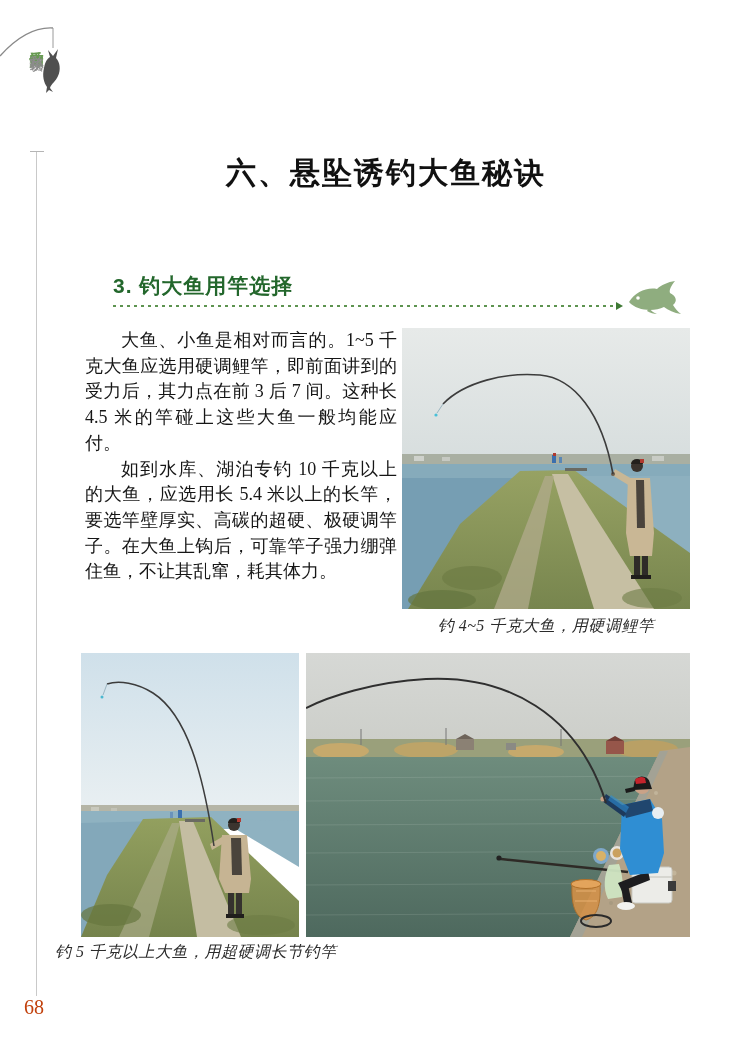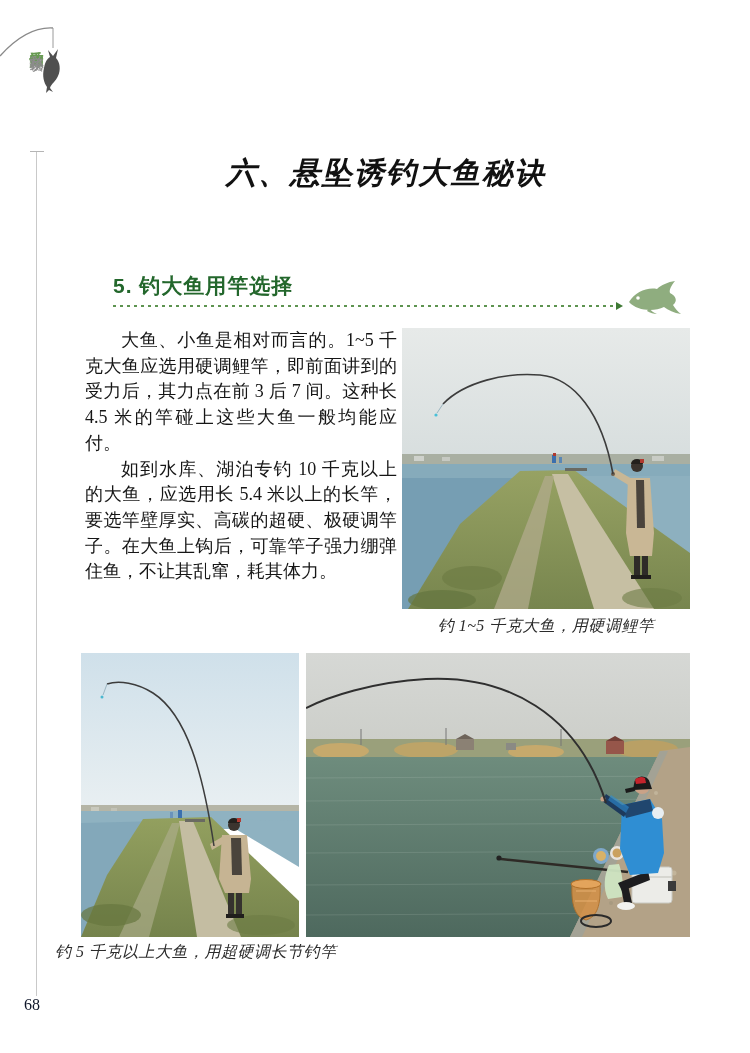--- a/index.html
+++ b/index.html
@@ -8,25 +8,25 @@
 
   
   .rod-deco{position:absolute;left:0;top:14px;width:72px;height:86px;}
   .series-title{position:absolute;left:28px;top:40px;height:120px;
                 writing-mode:vertical-rl;text-orientation:upright;
                 font-size:14px;letter-spacing:1px;line-height:16px;font-weight:bold;}
   .series-green{color:#679a52;}
   .series-gray{color:#8c8c8c;font-weight:normal;}
   .side-tick{position:absolute;left:30px;top:151px;width:14px;height:1px;background:#b5b5b5;}
   .side-vline{position:absolute;left:36px;top:152px;width:1px;height:844px;background:#c9c9c9;}
-  .page-number{position:absolute;left:24px;top:996px;font-size:16px;color:#0f172a;}
+  .page-number{position:absolute;left:24px;top:996px;font-size:20px;color:#c2410c;}
 
   
   .chapter-title{position:absolute;left:80px;top:153px;width:612px;margin:0;
-                 text-align:center;font-size:30px;font-weight:bold;letter-spacing:2px;color:#111;font-style:italic;}
+                 text-align:center;font-size:30px;font-weight:bold;letter-spacing:2px;color:#111;}
 
   
   .section-heading{position:absolute;left:113px;top:272px;margin:0;
                    font-family:"Liberation Sans","DejaVu Sans",sans-serif;
                    font-size:21px;font-weight:bold;color:#23672c;letter-spacing:1px;}
   .dotted-rule{position:absolute;left:113px;top:305px;width:503px;height:2px;
                background-image:repeating-linear-gradient(to right,#5d9350 0 3px,transparent 3px 7px);}
   .rule-arrow{position:absolute;left:616px;top:302px;width:0;height:0;
               border-left:7px solid #3f7a35;border-top:4px solid transparent;border-bottom:4px solid transparent;}
   .fish-ornament{position:absolute;left:627px;top:281px;width:56px;height:34px;}
@@ -64,21 +64,21 @@
 
   <div class="series-title">
     <span class="series-green">垂钓大师</span><span class="series-gray">私家秘诀</span>
   </div>
   <div class="side-tick"></div>
   <div class="side-vline"></div>
   <div class="page-number">68</div>
 
   <h1 class="chapter-title">六、悬坠诱钓大鱼秘诀</h1>
 
-  <h2 class="section-heading">5. 钓大鱼用竿选择</h2>
+  <h2 class="section-heading">3. 钓大鱼用竿选择</h2>
   <div class="dotted-rule"></div>
   <div class="rule-arrow"></div>
   <svg class="fish-ornament" viewBox="0 0 56 34">
     <path d="M2,21 C8,11 20,6 30,8 C34,4 41,1 48,0 C44,5 42,9 43,12 C49,15 51,20 46,24 C48,27 51,31 54,33 C47,32 41,29 37,26 C27,31 10,30 2,21 Z" fill="#8fad7f"></path>
     <path d="M22,27 C24,30 27,32 30,33 C27,33 23,32 20,30 Z" fill="#8fad7f"></path>
     <circle cx="11" cy="17" r="1.8" fill="#ffffff"></circle>
   </svg>
 
   <div class="body-text">
     <p>大鱼、小鱼是相对而言的。1~5 千克大鱼应选用硬调鲤竿，即前面讲到的受力后，其力点在前 3 后 7 间。这种长 4.5 米的竿碰上这些大鱼一般均能应付。</p>
@@ -126,21 +126,21 @@
       <circle cx="235" cy="138" r="6" fill="#3a332d"></circle>
       <path d="M229,136 a6,5 0 0 1 12,0 Z" fill="#23201c"></path>
       <rect x="238" y="131" width="4" height="4" fill="#b13a2f"></rect>
       <circle cx="211" cy="146" r="2" fill="#6b5b4a"></circle>
 
       <path d="M211,146 C200,85 172,50 138,47 C104,44 62,54 41,76" fill="none" stroke="#3c3c3c" stroke-width="1.6"></path>
       <path d="M41,76 l-6,9" fill="none" stroke="#9bb5c0" stroke-width="1"></path>
       <circle cx="34" cy="87" r="1.6" fill="#49c0d8"></circle>
     </svg>
   </figure>
-  <figcaption class="caption caption1">钓 1~5 千克大鱼，用硬调鲤竿</figcaption>
+  <figcaption class="caption caption1">钓 4~5 千克大鱼，用硬调鲤竿</figcaption>
 
   <figure class="photo photo2">
     <svg viewBox="0 0 218 284" preserveAspectRatio="none">
       <defs>
         <linearGradient id="p2sky" x1="0" y1="0" x2="0" y2="1">
           <stop offset="0" stop-color="#cfe0ea"></stop>
             <stop offset="1" stop-color="#eaf0f2"></stop>
         </linearGradient>
         <linearGradient id="p2grass" x1="0" y1="0" x2="0" y2="1">
           <stop offset="0" stop-color="#93a05f"></stop>

